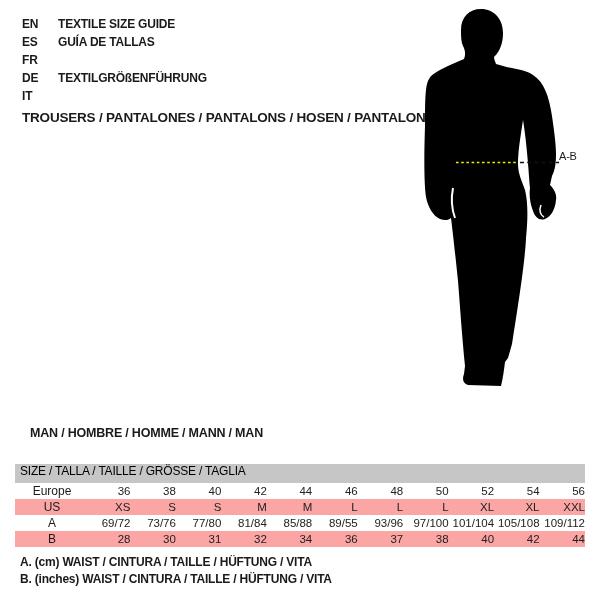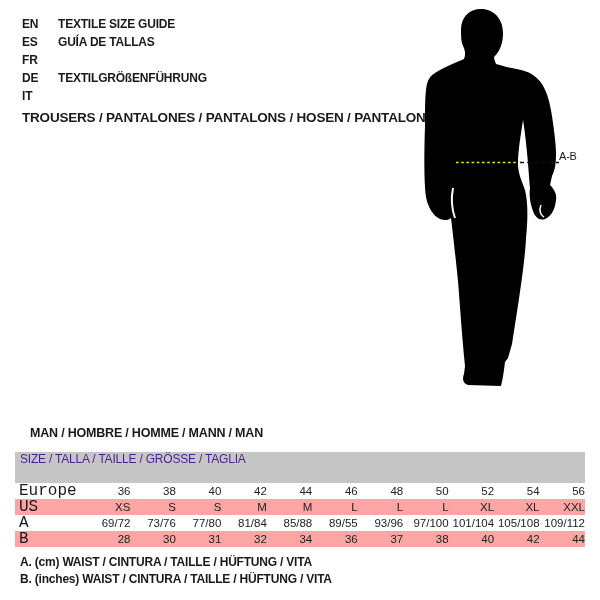--- a/index.html
+++ b/index.html
@@ -22,26 +22,26 @@
   
   .figure-wrap{left:408px;top:6px;width:160px;height:386px;}
   .ab-label{left:559px;top:150px;font-size:11px;line-height:13px;letter-spacing:-0.2px;}
 
   
   .gender-title{left:18px;top:426px;font-size:12.5px;font-weight:bold;letter-spacing:-0.2px;white-space:nowrap;margin-left:12px;}
 
   
   .size-table{left:15px;top:452px;width:570px;font-size:11.5px;}
   .size-table .thead{
-    background:#c6c6c6;height:31px;line-height:15px;padding-left:5px;
-    font-size:12px;letter-spacing:-0.2px;color:#4c1d95;
+    background:#c6c6c6;height:19px;line-height:15px;padding-left:5px;
+    font-size:12px;letter-spacing:-0.2px;color:#000000;margin-top:12px;
   }
   .trow{display:flex;height:16px;line-height:16px;}
   .trow.stripe{background:#fca5a5;}
-  .tlabel{width:66px;padding-left:4px;text-align:left;font-size:16px;font-family:Liberation Mono, monospace;}
+  .tlabel{width:66px;padding-left:4px;text-align:center;font-size:12px;}
   .tcell{flex:1;text-align:right;color:#222;}
 
   
   .notes{left:20px;top:554px;}
   .note-line{font-size:12px;font-weight:bold;line-height:17px;letter-spacing:-0.2px;white-space:nowrap;}
 </style>
 </head>
 <body>
 
 <div class="abs lang-list">

